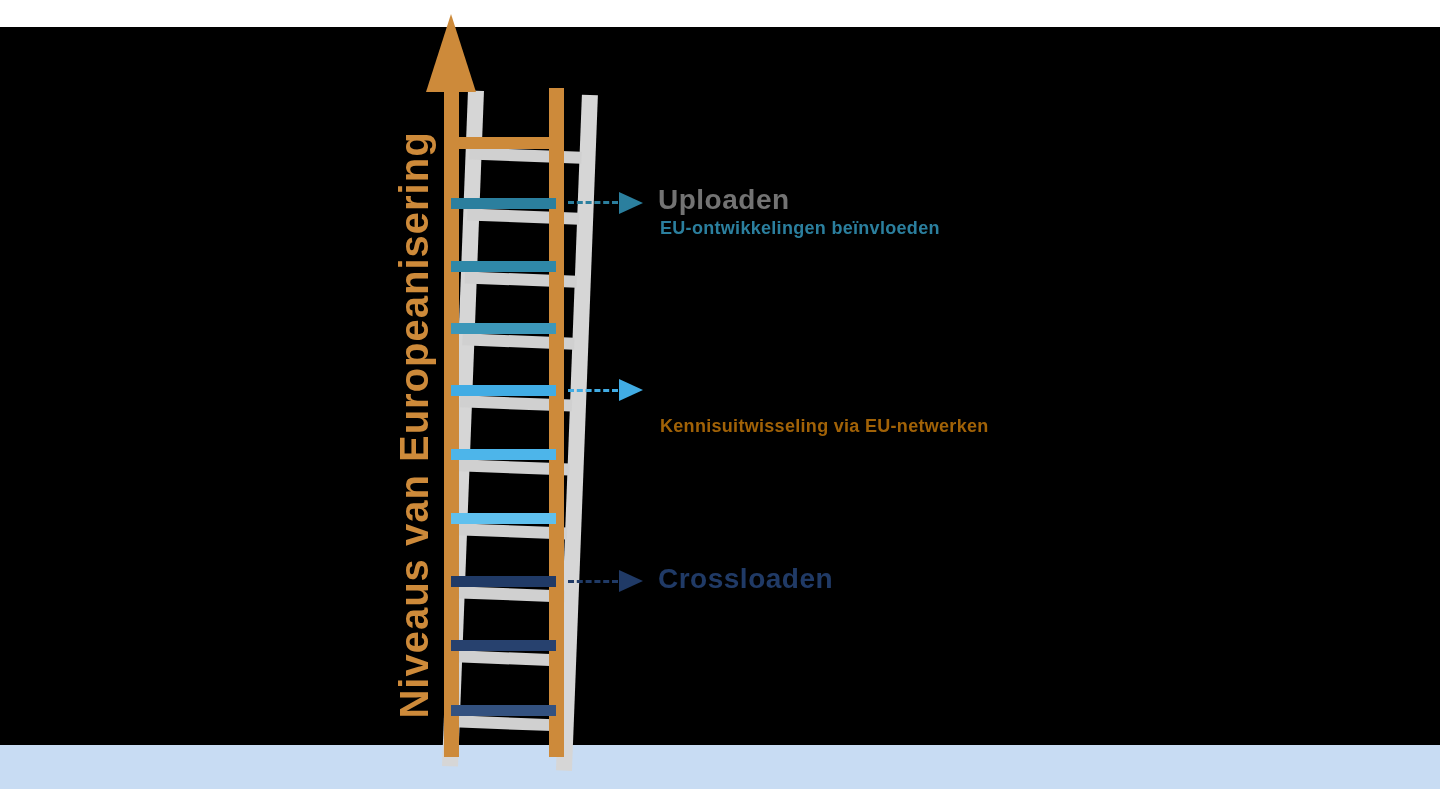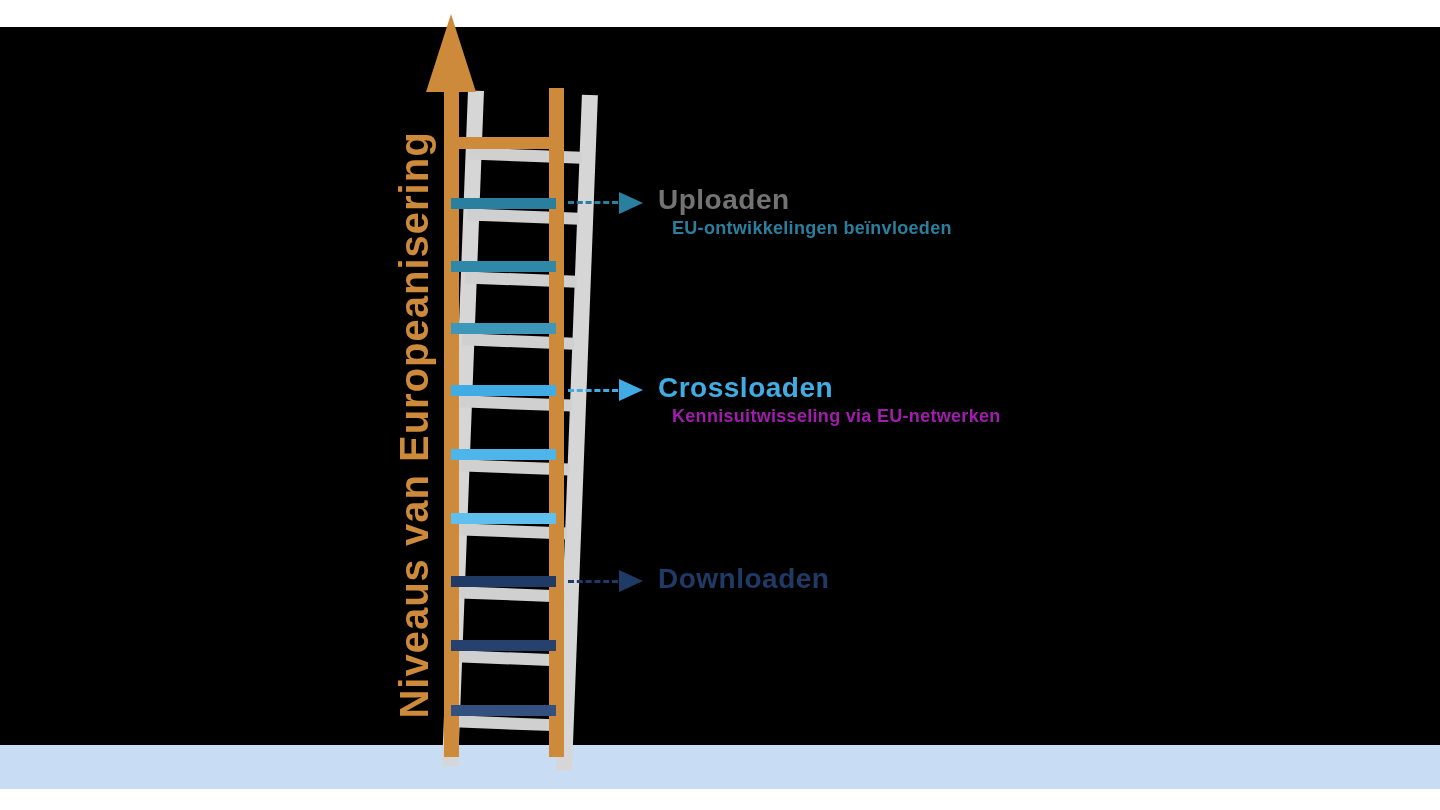--- a/index.html
+++ b/index.html
@@ -119,21 +119,20 @@
   }
   .lvl-desc {
     position: absolute;
     left: 660px;
     font-size: 18px;
     font-weight: 600;
     letter-spacing: 0.3px;
     line-height: 20px;
     z-index: 4;
     white-space: nowrap;
-    margin-left: 12px;
   }
 </style>
 </head>
 <body>
 
 <div class="canvas">
 
   <div class="panel-black" style="background: rgb(0, 0, 0);"></div>
   <div class="ground" style="background: rgb(200, 220, 243);"></div>
 
@@ -169,20 +168,19 @@
   <div class="rung" style="top: 640px; background: rgb(39, 65, 110);"></div>
   <div class="rung" style="top: 705px; background: rgb(51, 81, 127);"></div>
 
   <div class="dash" style="top: 201px; border-color: rgb(43, 127, 158);"></div>
   <div class="tri" style="top: 192px; border-left-color: rgb(43, 127, 158);"></div>
   <div class="lvl-title" style="top: 185px; color: #737373;">Uploaden</div>
   <div class="lvl-desc" style="top: 218px; color: rgb(43, 127, 158);">EU-ontwikkelingen beïnvloeden</div>
 
   <div class="dash" style="top: 389px; border-color: rgb(65, 172, 228);"></div>
   <div class="tri" style="top: 379px; border-left-color: rgb(65, 172, 228);"></div>
-  <div class="lvl-title" style="top: 373px; color: rgb(65, 172, 228);">Crossloaden</div>
-  <div class="lvl-desc" style="top: 406px; color: #a21caf;">Kennisuitwisseling via EU-netwerken</div>
+  <div class="lvl-desc" style="top: 416px; color: #a16207;">Kennisuitwisseling via EU-netwerken</div>
 
   <div class="dash" style="top: 580px; border-color: rgb(32, 58, 102);"></div>
   <div class="tri" style="top: 570px; border-left-color: rgb(32, 58, 102);"></div>
-  <div class="lvl-title" style="top: 564px; color: rgb(32, 58, 102);">Downloaden</div>
+  <div class="lvl-title" style="top: 564px; color: rgb(32, 58, 102);">Crossloaden</div>
 
 </div>
 
 </body></html>

